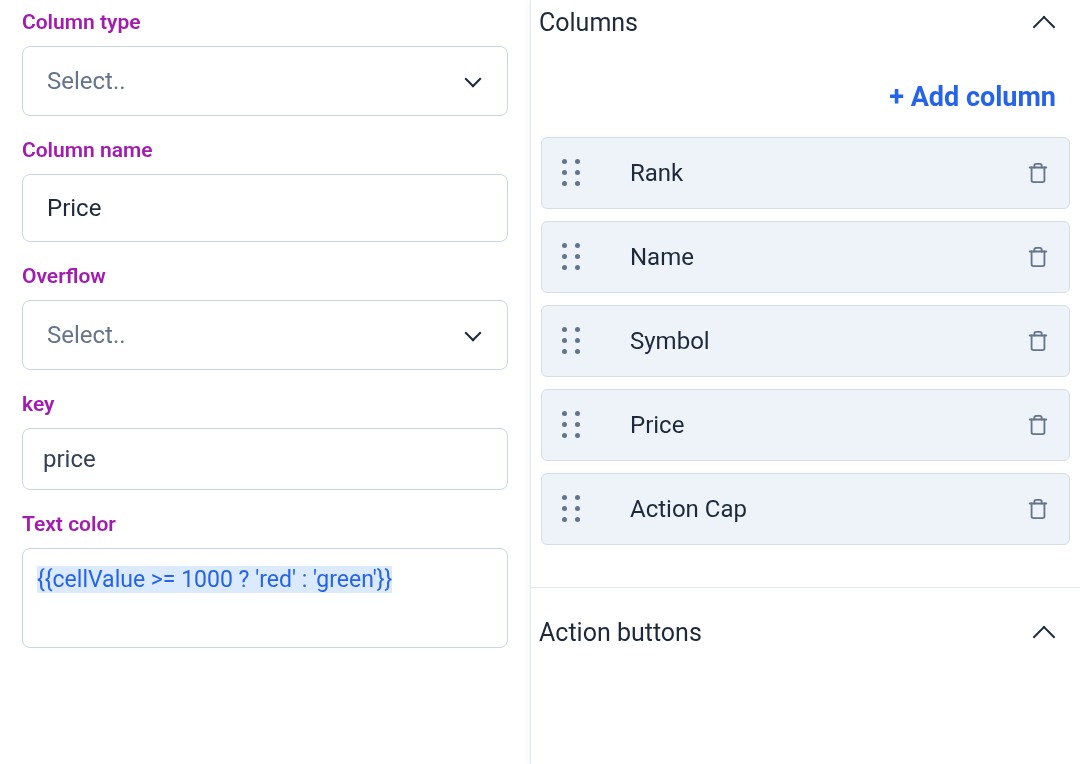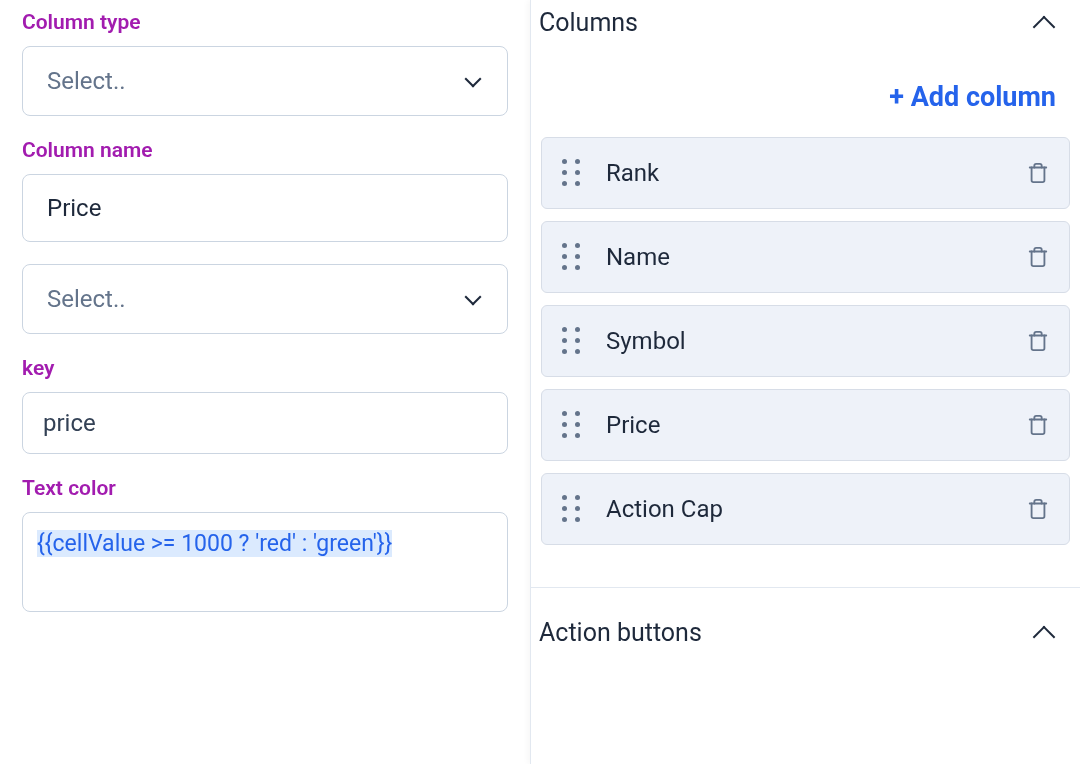--- a/index.html
+++ b/index.html
@@ -153,20 +153,21 @@
     }
     .column-item {
       display: flex;
       align-items: center;
       background: #eef2f9;
       border: 1px solid #d7dde7;
       border-radius: 6px;
       height: 72px;
       margin-bottom: 12px;
       padding: 0 20px;
+      gap: 24px;
     }
     .drag-handle {
       width: 20px;
       height: 28px;
       display: grid;
       grid-template-columns: 1fr 1fr;
       grid-template-rows: 1fr 1fr 1fr;
       gap: 5px;
       margin-right: 24px;
       cursor: grab;
@@ -213,20 +214,21 @@
       <span class="chevron-down"></span>
     </div>
   </div>
 
   <div class="field-group">
     <label class="field-label">Column name</label>
     <input type="text" class="text-input" value="Price" style="">
   </div>
 
   <div class="field-group">
+    <label class="field-label">Overflow</label>
     <div class="select-box">
       <span>Select..</span>
       <span class="chevron-down"></span>
     </div>
   </div>
 
   <div class="field-group">
     <label class="field-label">key</label>
     <input type="text" class="key-input" value="price" style="">
   </div>

